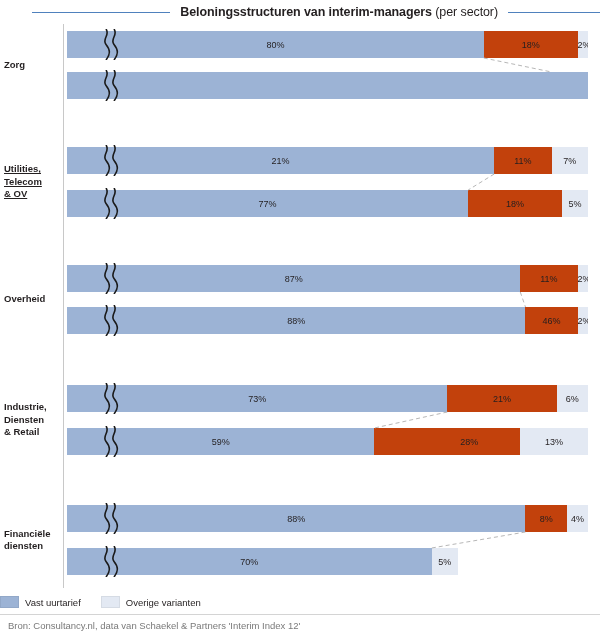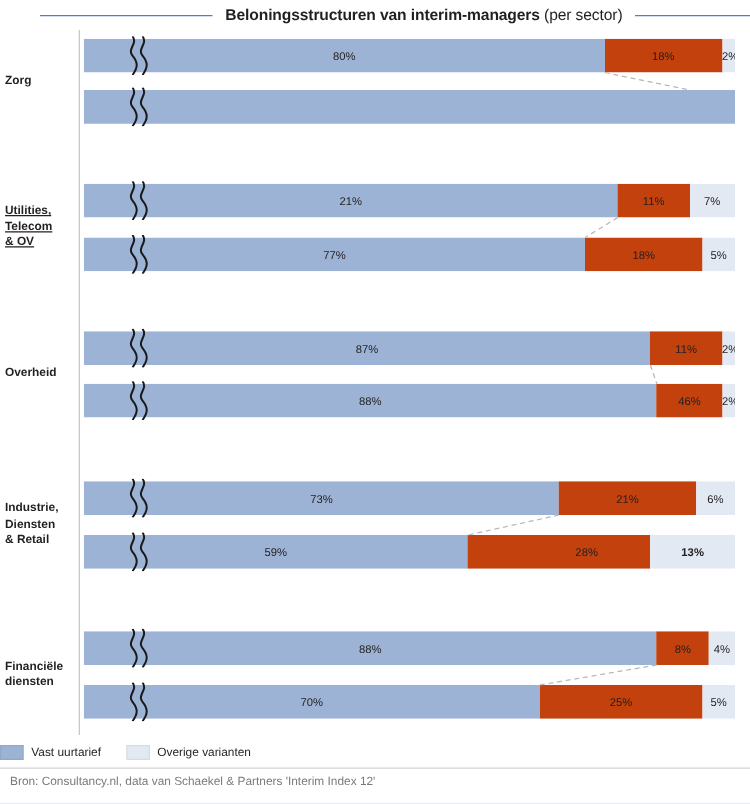--- a/index.html
+++ b/index.html
@@ -177,41 +177,38 @@
           <span class="lbl">6%</span>
         </div>
       </div>
       <div class="bar" style="top: 404px;">
         <div class="seg seg-a" style="flex: 0 0 307.39px;">
           <span class="lbl">59%</span>
         </div>
         <div class="seg seg-b" style="flex: 0 0 145.88px; padding-left: 44px;">
           <span class="lbl">28%</span>
         </div>
-        <div class="seg seg-c" style="flex: 0 0 67.73px; font-weight: bold;">
+        <div class="seg seg-c" style="flex: 0 0 67.73px;">
           <span class="lbl">13%</span>
         </div>
       </div>
       <div class="bar" style="top: 481px;">
         <div class="seg seg-a" style="flex: 0 0 458.48px;">
           <span class="lbl">88%</span>
         </div>
         <div class="seg seg-b" style="flex: 0 0 41.68px;">
           <span class="lbl">8%</span>
         </div>
         <div class="seg seg-c" style="flex: 0 0 20.84px;">
           <span class="lbl">4%</span>
         </div>
       </div>
       <div class="bar" style="top: 524px;">
         <div class="seg seg-a" style="flex: 0 0 364.7px;">
           <span class="lbl">70%</span>
-        </div>
-        <div class="seg seg-b" style="flex: 0 0 130.25px;">
-          <span class="lbl">25%</span>
         </div>
         <div class="seg seg-c" style="flex: 0 0 26.05px;">
           <span class="lbl">5%</span>
         </div>
       </div>
     </div>
   <div id="labels-layer">
       <div class="sector-label" style="top: 34.75px;">
         <div>Zorg</div>
       </div>

